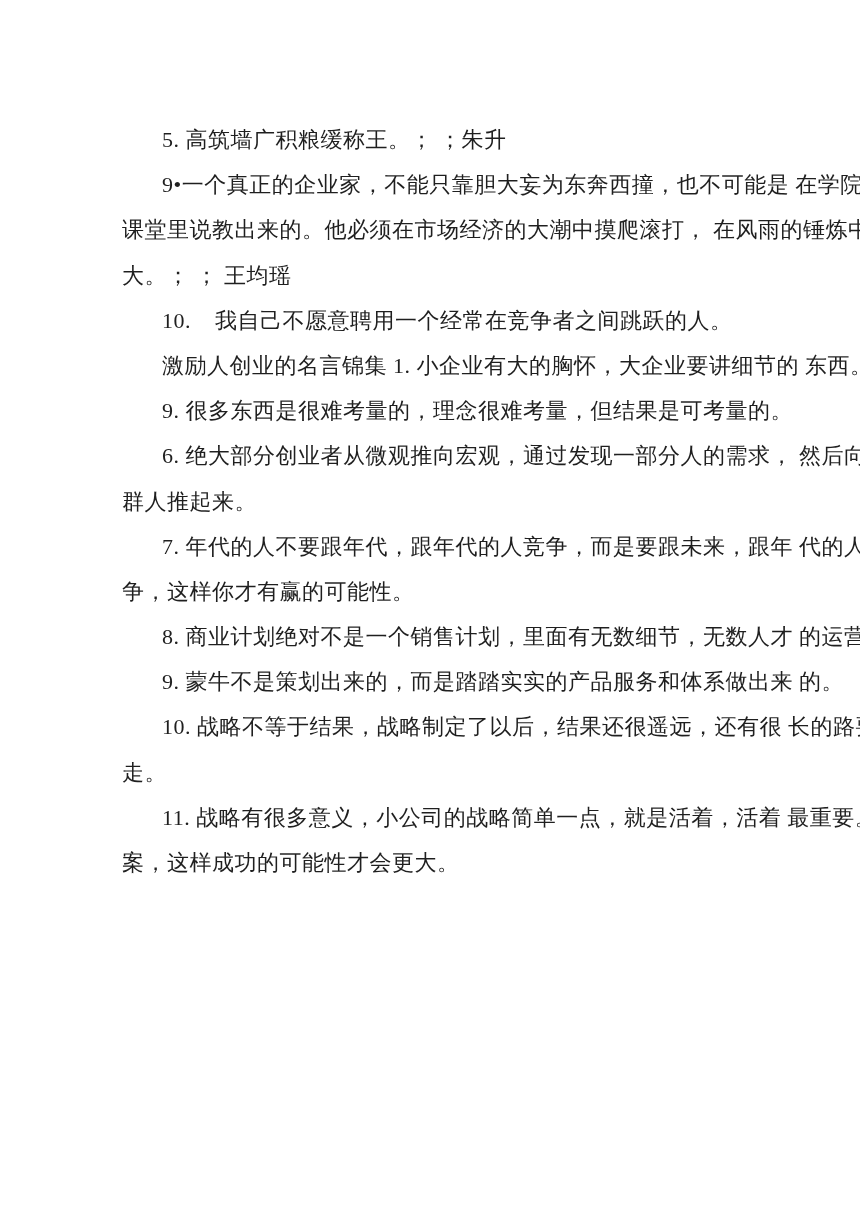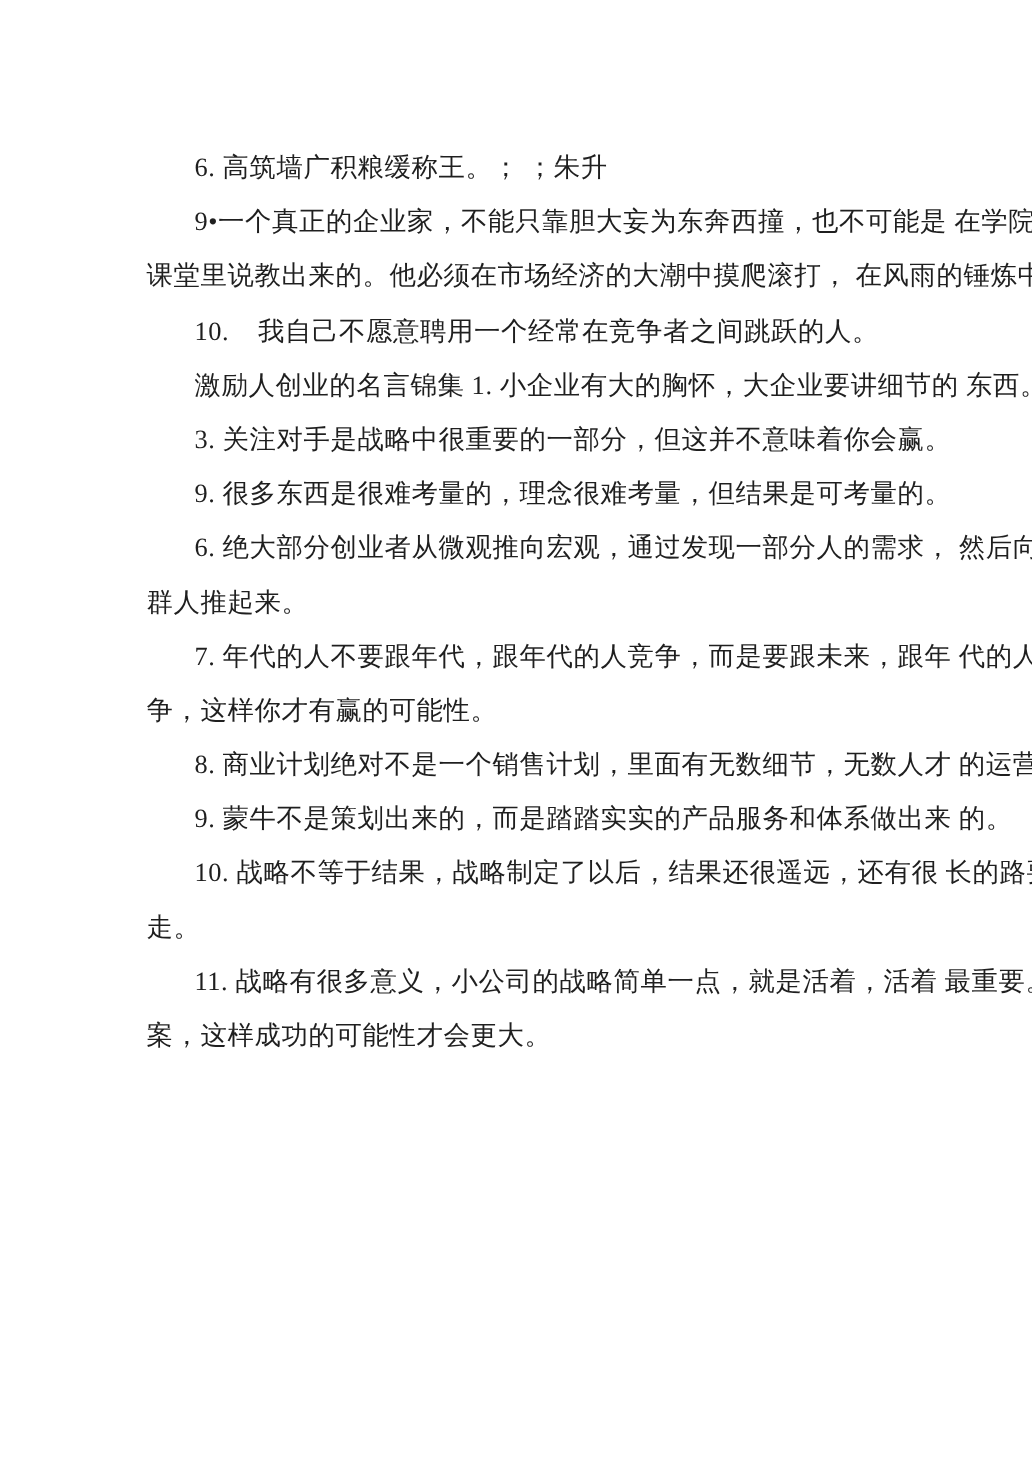--- a/index.html
+++ b/index.html
@@ -31,26 +31,26 @@
   }
   .line.first {
     padding-left: 40px;
   }
 </style>
 </head>
 <body>
 
 <div class="page">
   <div class="doc">
-    <div class="line first">6. 高筑墙广积粮缓称王。； ；朱升</div>
+    <div class="line first">5. 高筑墙广积粮缓称王。； ；朱升</div>
     <div class="line first">9•一个真正的企业家，不能只靠胆大妄为东奔西撞，也不可能是 在学院的</div>
     <div class="line">课堂里说教出来的。他必须在市场经济的大潮中摸爬滚打， 在风雨的锤炼中长</div>
+    <div class="line">大。； ； 王均瑶</div>
     <div class="line first">10.    我自己不愿意聘用一个经常在竞争者之间跳跃的人。</div>
     <div class="line first">激励人创业的名言锦集 1. 小企业有大的胸怀，大企业要讲细节的 东西。</div>
-    <div class="line first">3. 关注对手是战略中很重要的一部分，但这并不意味着你会赢。</div>
     <div class="line first">9. 很多东西是很难考量的，理念很难考量，但结果是可考量的。</div>
     <div class="line first">6. 绝大部分创业者从微观推向宏观，通过发现一部分人的需求， 然后向一</div>
     <div class="line">群人推起来。</div>
     <div class="line first">7. 年代的人不要跟年代，跟年代的人竞争，而是要跟未来，跟年 代的人竞</div>
     <div class="line">争，这样你才有赢的可能性。</div>
     <div class="line first">8. 商业计划绝对不是一个销售计划，里面有无数细节，无数人才 的运营。</div>
     <div class="line first">9. 蒙牛不是策划出来的，而是踏踏实实的产品服务和体系做出来 的。</div>
     <div class="line first">10. 战略不等于结果，战略制定了以后，结果还很遥远，还有很 长的路要</div>
     <div class="line">走。</div>
     <div class="line first">11. 战略有很多意义，小公司的战略简单一点，就是活着，活着 最重要。</div>

